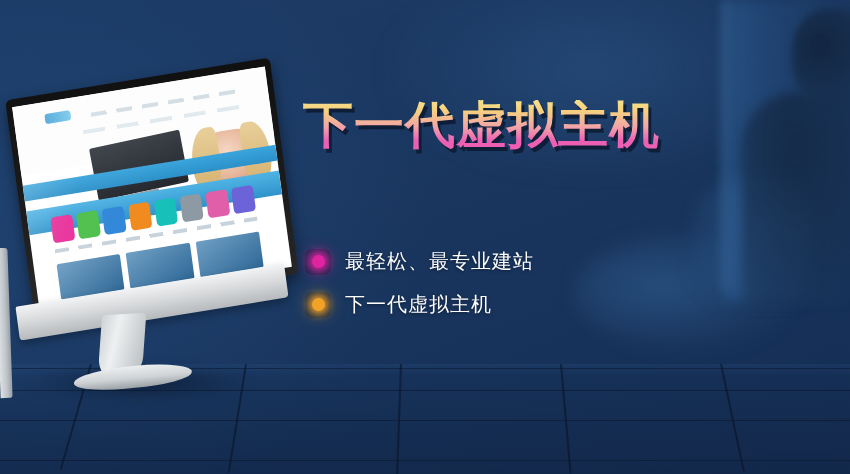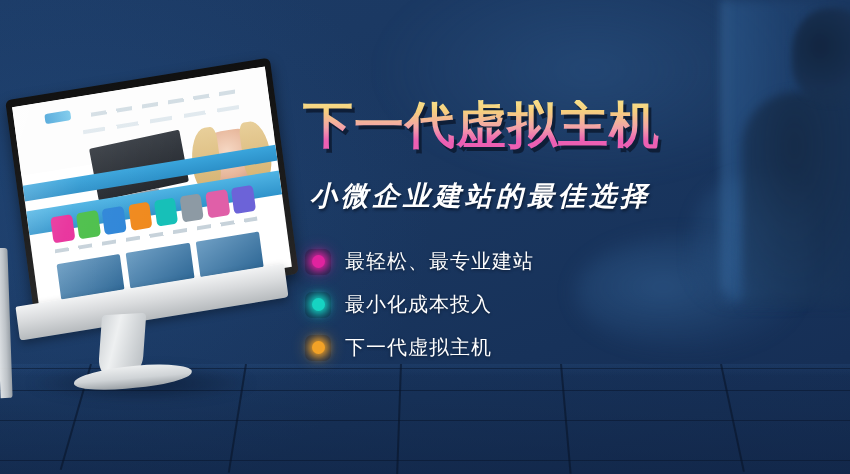--- a/index.html
+++ b/index.html
@@ -304,36 +304,29 @@
         <div class="screen-gloss"></div>
       </div>
     </div>
     <div class="mon-chin"></div>
     <div class="mon-neck"></div>
     <div class="mon-foot"></div>
   </div>
   <div class="left-strip"></div>
 
   <div class="title" style="background-image: linear-gradient(rgb(247, 224, 138) 0%, rgb(246, 208, 126) 22%, rgb(243, 163, 168) 55%, rgb(236, 95, 179) 82%, rgb(236, 95, 179) 100%);">下一代虚拟主机</div>
-  <div class="subtitle">小微企业建站的最佳选择</div>
 
   <div class="bullets">
     <div class="bullet">
       <span class="bullet-dot">
           <b id="d0" style="background: rgb(224, 35, 159); box-shadow: rgb(224, 35, 159) 0px 0px 8px 3px, rgba(224, 35, 159, 0.333) 0px 0px 16px 6px;"></b>
         </span>
       <span class="bullet-label">最轻松、最专业建站</span>
     </div>
     <div class="bullet">
       <span class="bullet-dot">
-          <b id="d1" style="background: rgb(22, 211, 194); box-shadow: rgb(22, 211, 194) 0px 0px 8px 3px, rgba(22, 211, 194, 0.333) 0px 0px 16px 6px;"></b>
-        </span>
-      <span class="bullet-label">最小化成本投入</span>
-    </div>
-    <div class="bullet">
-      <span class="bullet-dot">
           <b id="d2" style="background: rgb(242, 162, 39); box-shadow: rgb(242, 162, 39) 0px 0px 8px 3px, rgba(242, 162, 39, 0.333) 0px 0px 16px 6px;"></b>
         </span>
       <span class="bullet-label">下一代虚拟主机</span>
     </div>
   </div>
 
 </div>
 
 </body></html>

